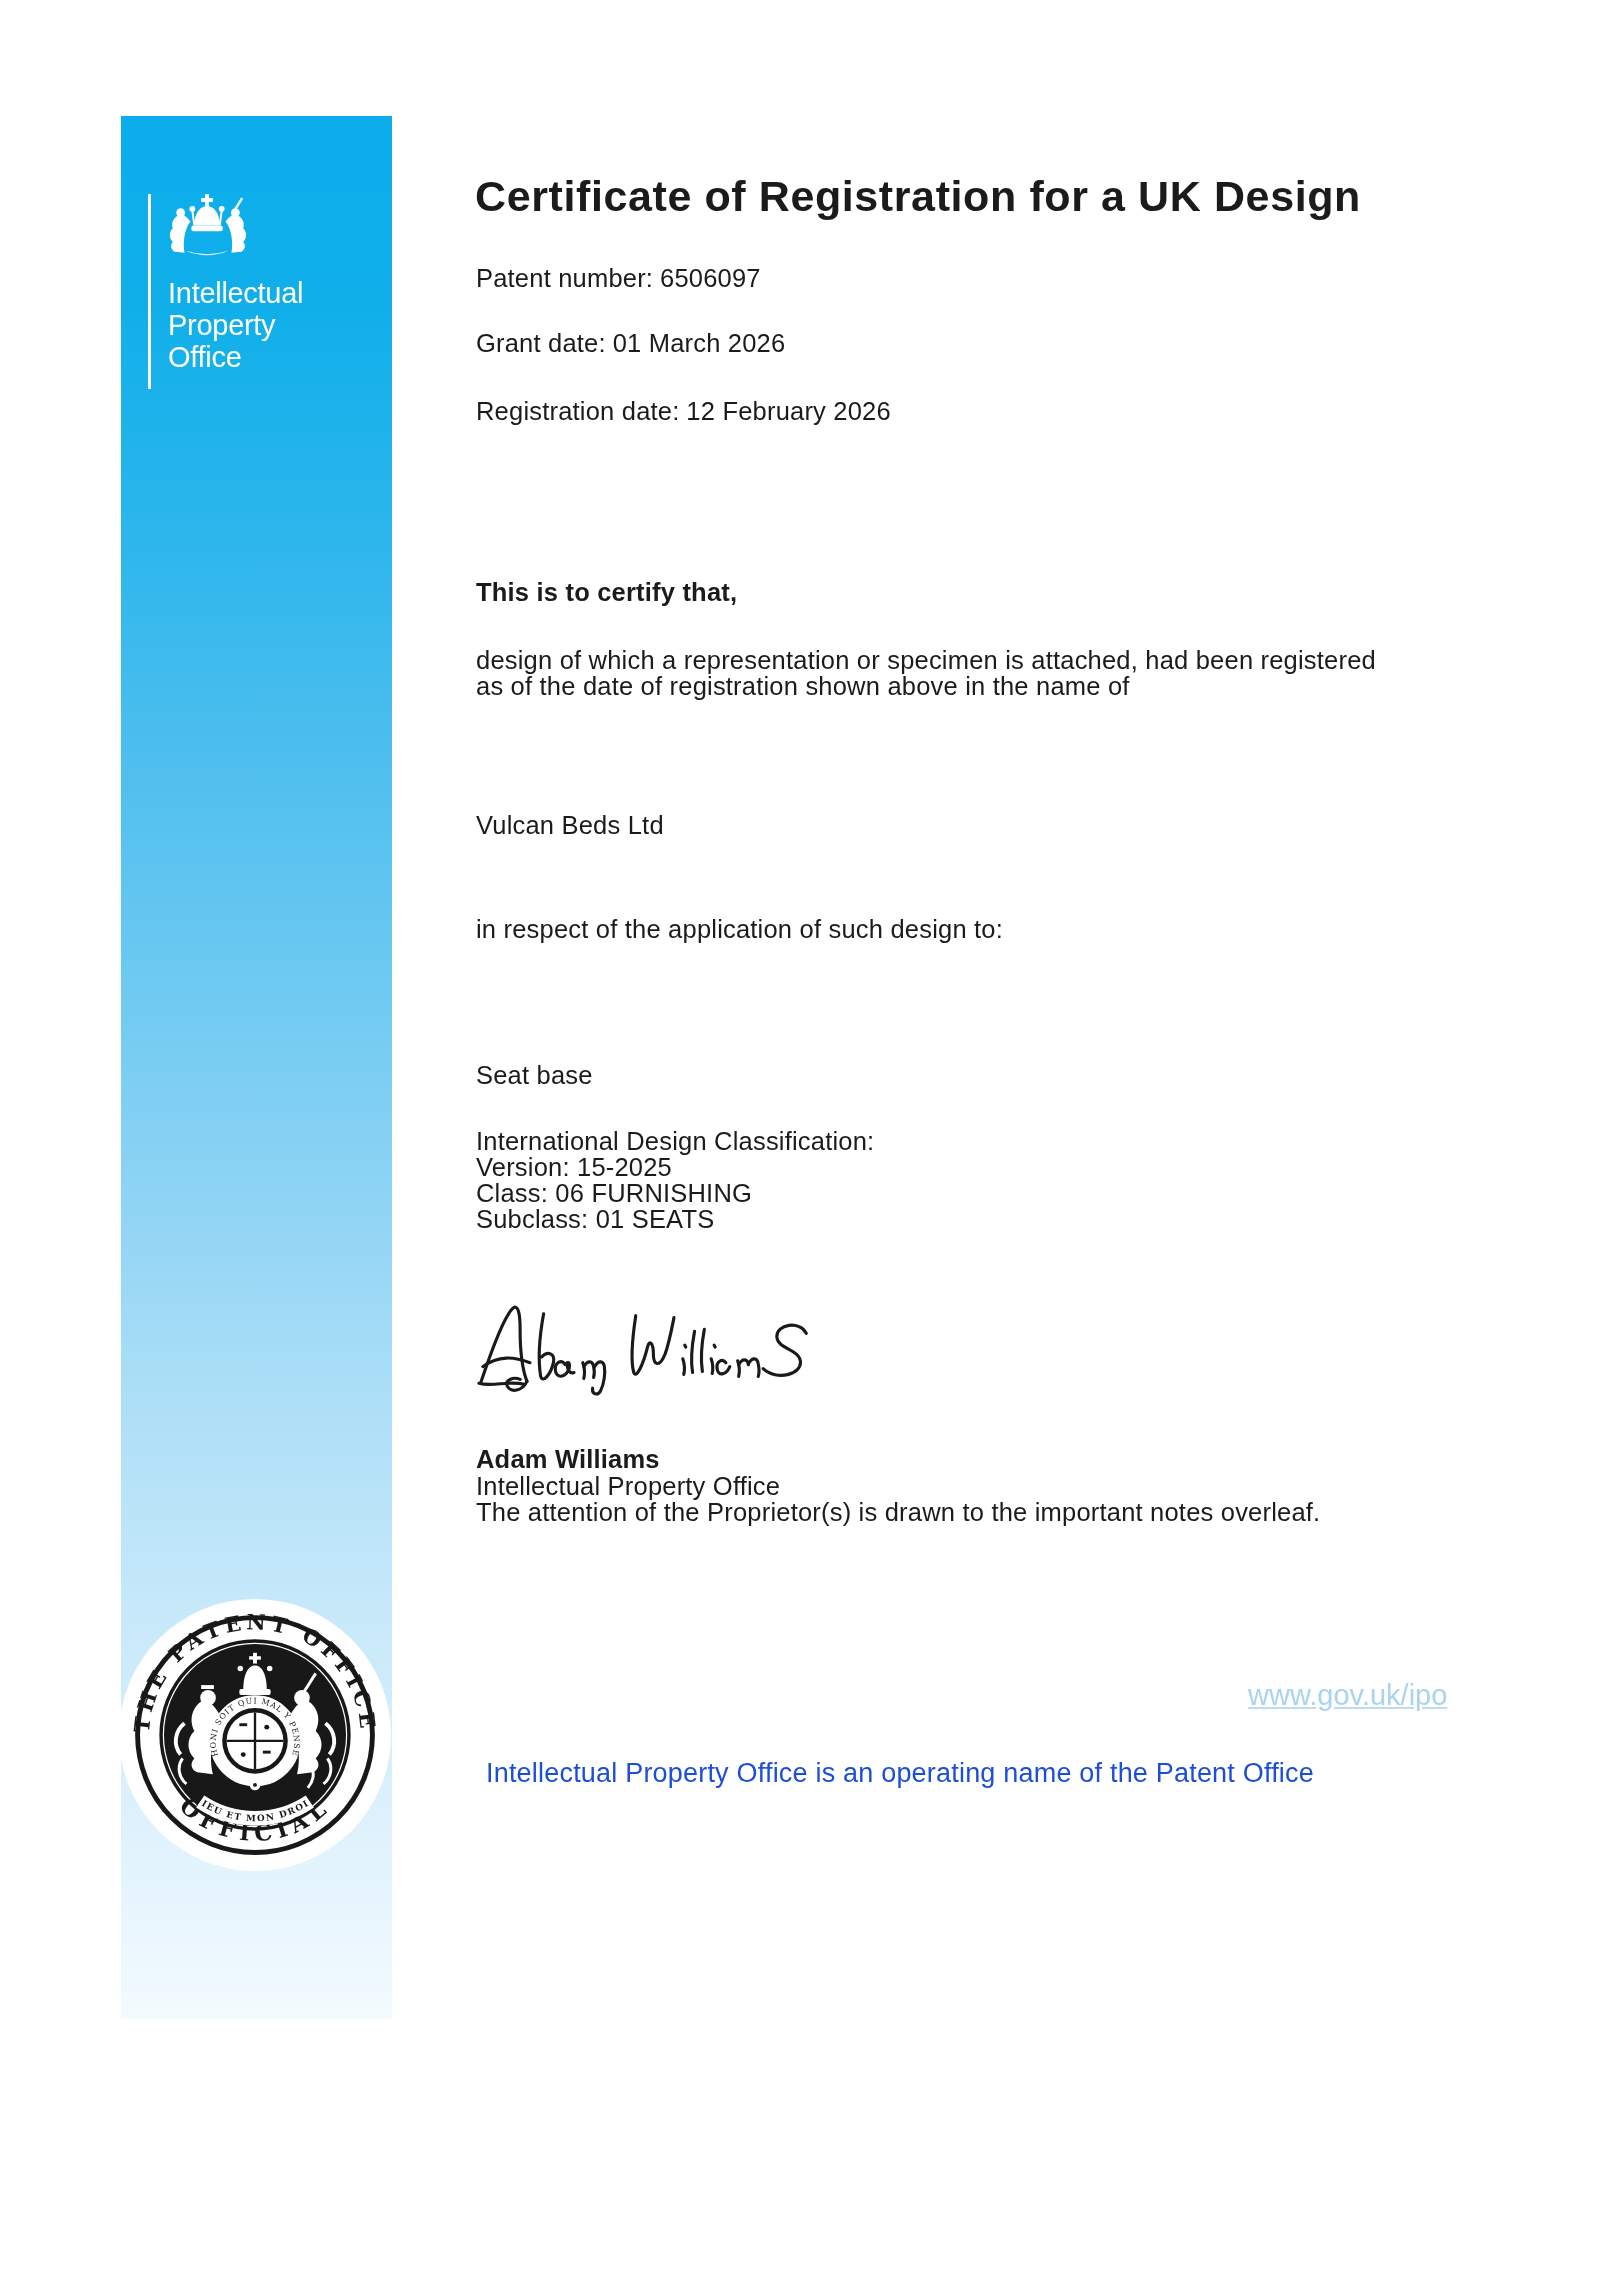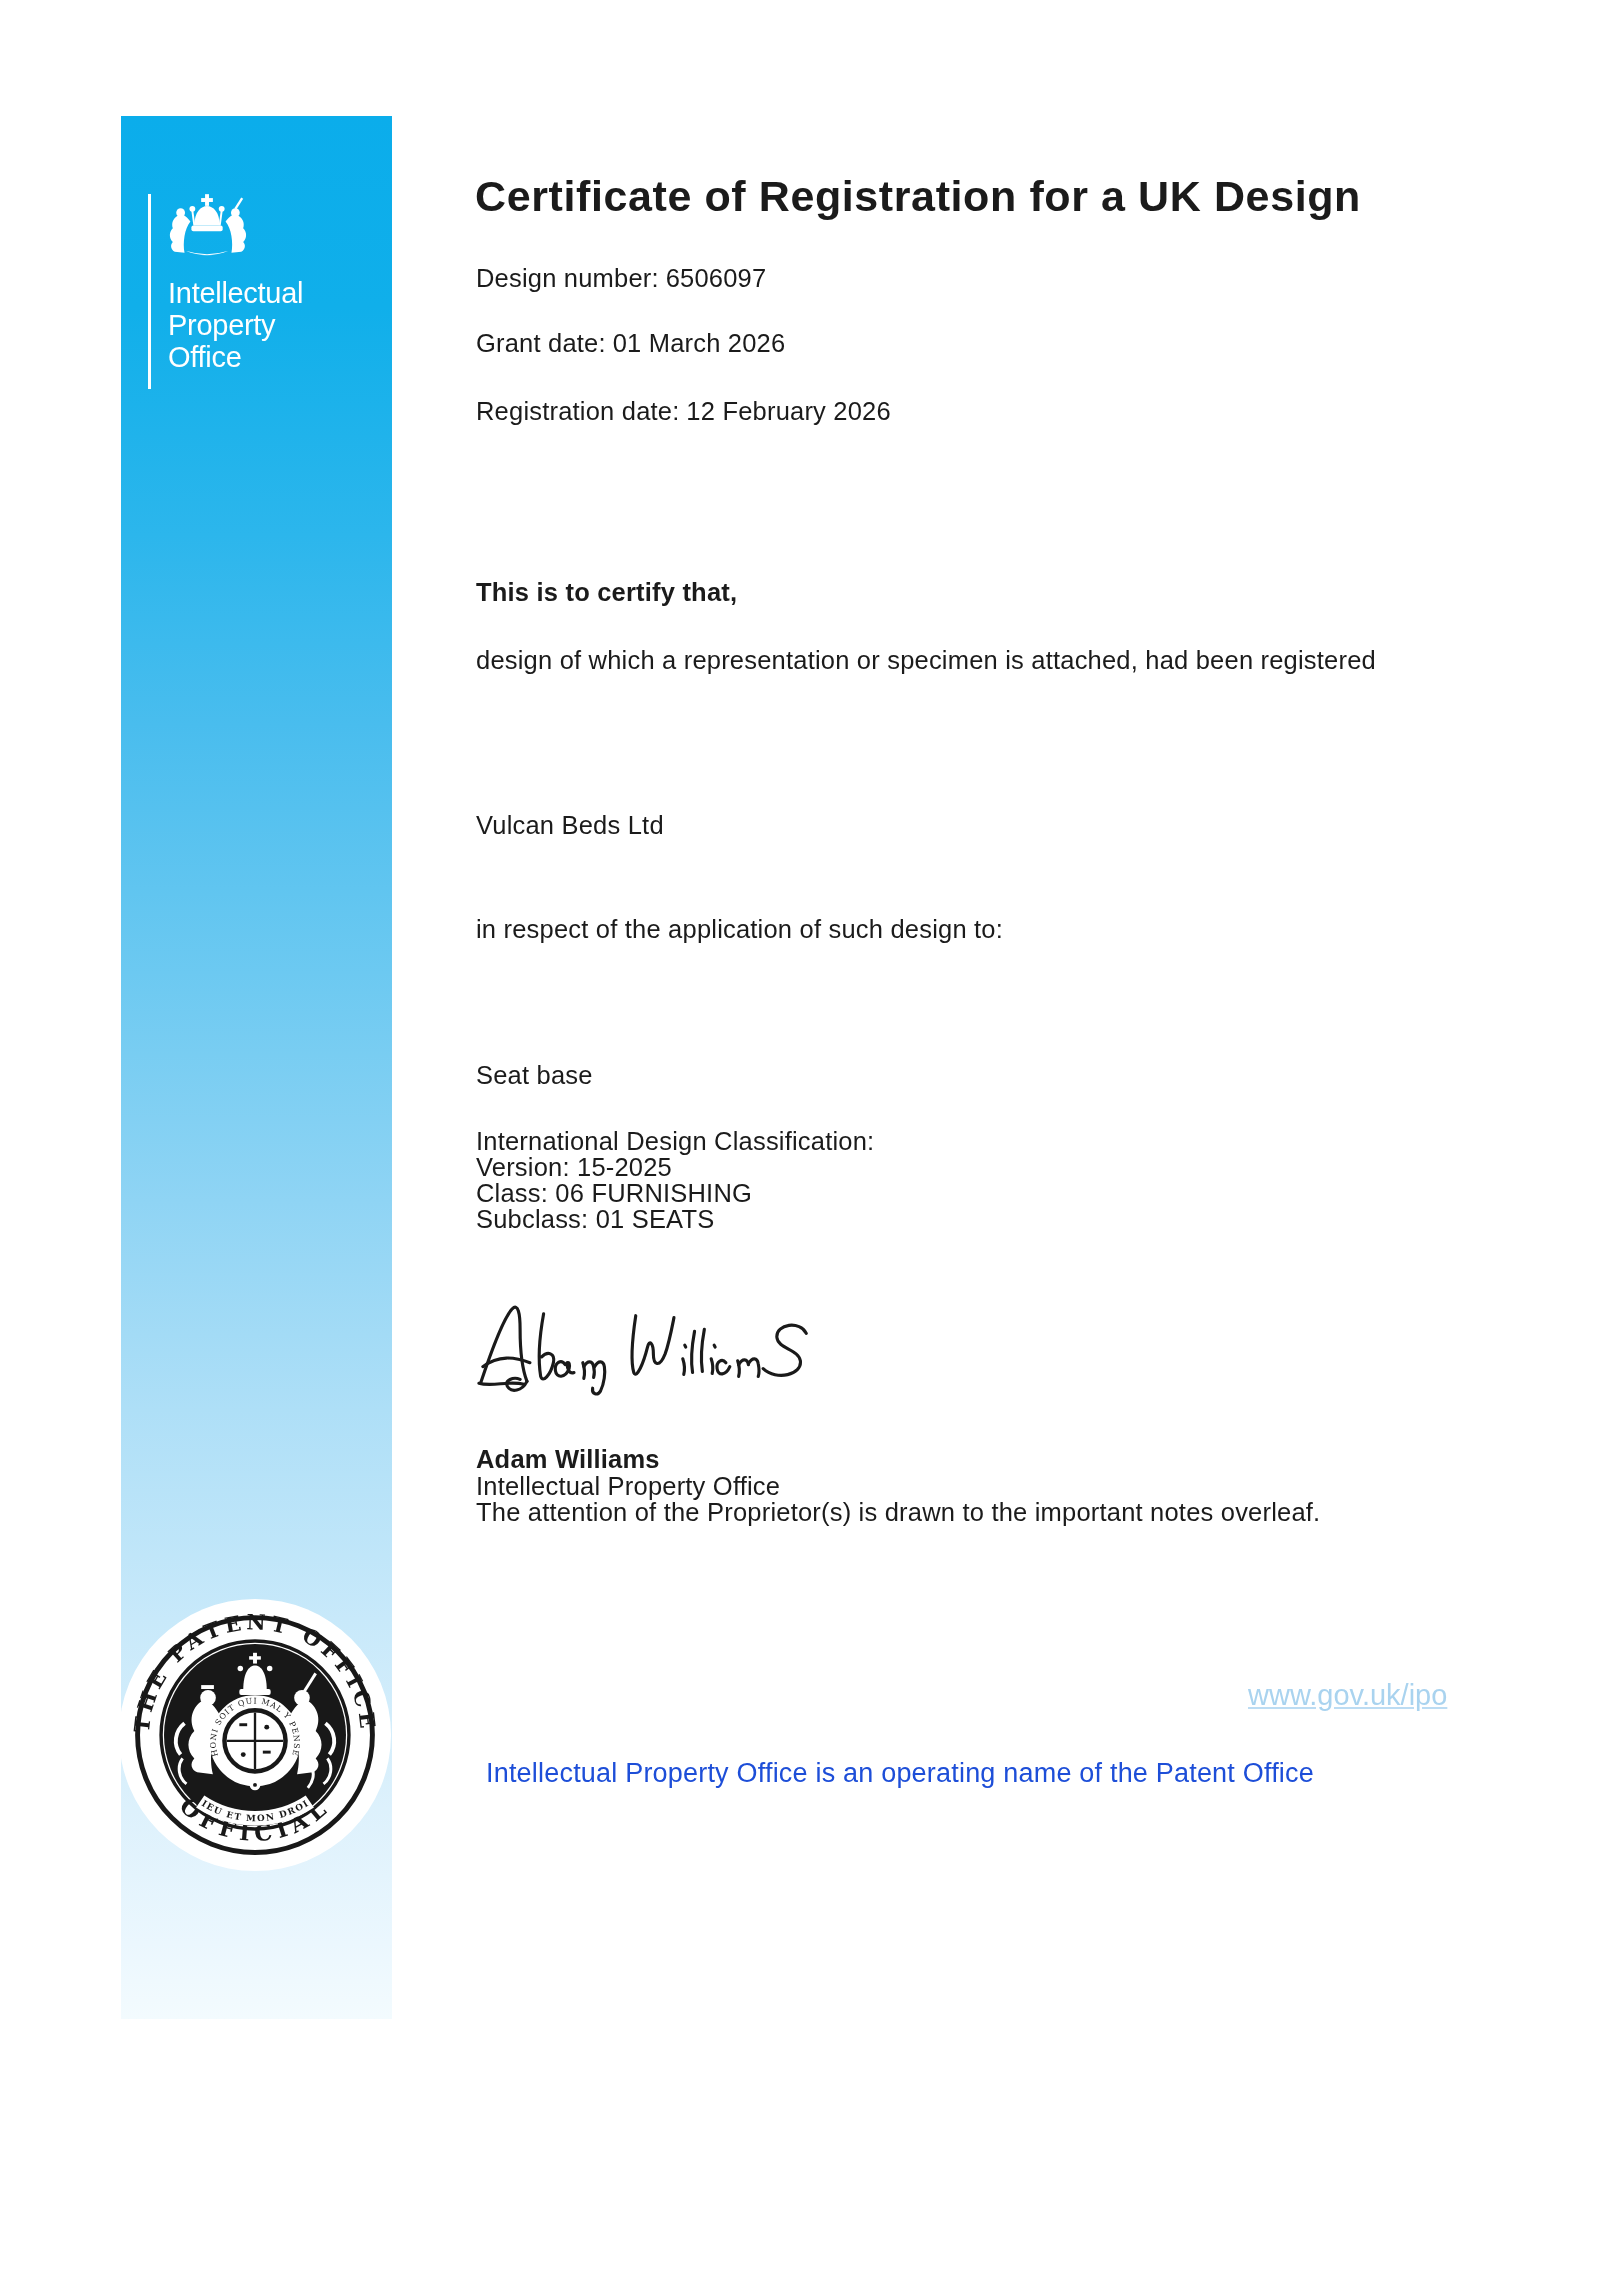--- a/index.html
+++ b/index.html
@@ -67,33 +67,34 @@
         <div>Intellectual</div>
         <div>Property</div>
         <div>Office</div>
       </div>
     </div>
   </div>
 
   <h1 class="abs title" style="margin:0">Certificate of Registration for a UK Design</h1>
 
   <div class="abs body-text field" style="left:476px;top:266px">
-    <span class="lab">Design number:</span><span>6506097</span>
+    <span class="lab">Patent number:</span><span>6506097</span>
   </div>
   <div class="abs body-text field" style="left:476px;top:331px">
     <span class="lab">Grant date:</span><span>01 March 2026</span>
   </div>
   <div class="abs body-text field" style="left:476px;top:399px">
     <span class="lab">Registration date:</span><span>12 February 2026</span>
   </div>
 
   <div class="abs body-text b" style="left:476px;top:580px">This is to certify that,</div>
 
   <div class="abs body-text" style="left:476px;top:648px">
     <div>design of which a representation or specimen is attached, had been registered</div>
+    <div>as of the date of registration shown above in the name of</div>
   </div>
 
   <div class="abs body-text" style="left:476px;top:813px">Vulcan Beds Ltd</div>
 
   <div class="abs body-text" style="left:476px;top:917px">in respect of the application of such design to:</div>
 
   <div class="abs body-text" style="left:476px;top:1063px">Seat base</div>
 
   <div class="abs body-text cls-block" style="left:476px;top:1129px">
     <div>International Design Classification:</div>

